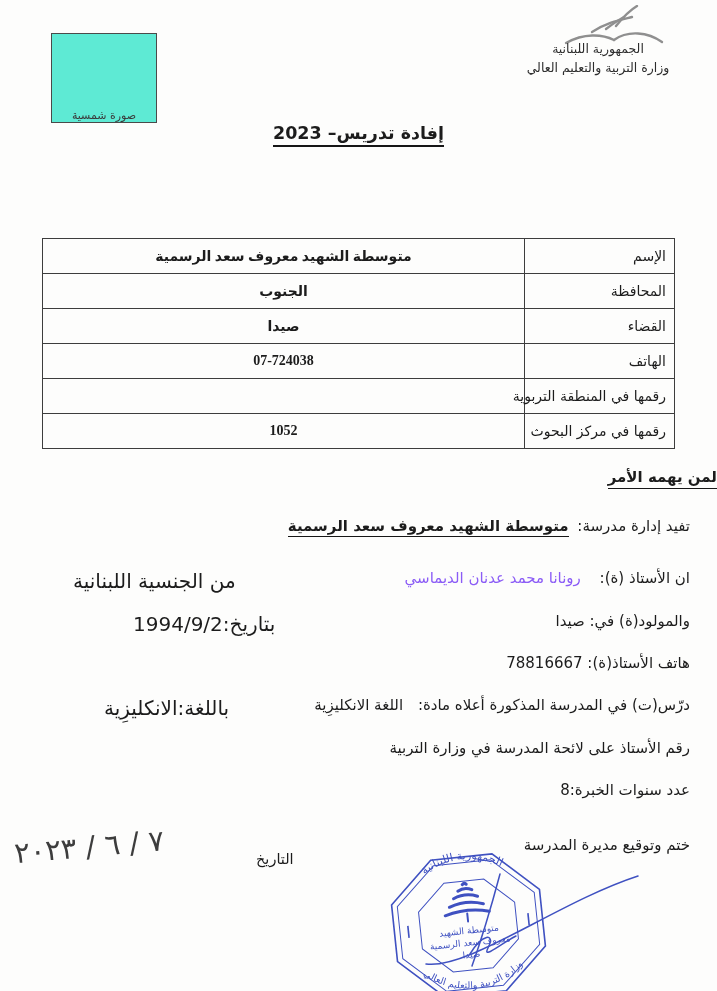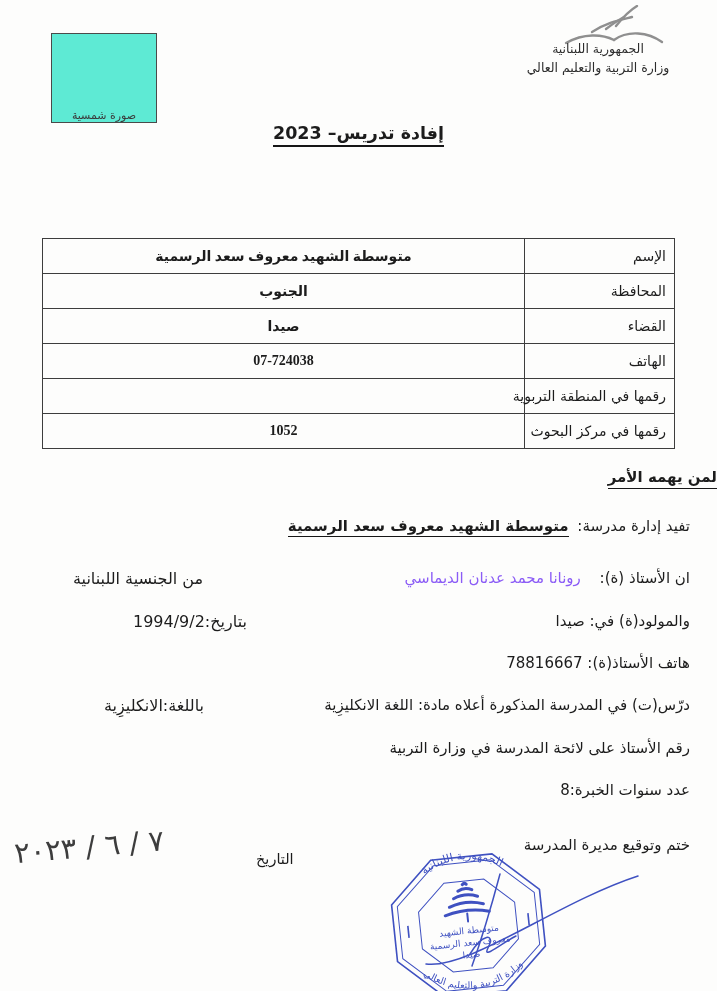--- a/index.html
+++ b/index.html
@@ -40,24 +40,24 @@
     border:1px solid #3d3d3d; height:34px; padding:0 8px;
     font-size:14px; vertical-align:middle;
   }
   td.lbl { width:150px; text-align:right; white-space:nowrap; font-size:13.5px; }
   td.val { text-align:center; font-weight:bold; font-family:"Liberation Serif","DejaVu Sans",sans-serif; font-size:15px; }
   
   .concern { position:absolute; top:467px; left:0; width:100%; text-align:right; }
   .concern span { font-size:15px; font-weight:bold; border-bottom:1.5px solid #161616; padding-bottom:2px; }
   
   .bl { position:absolute; right:27px; font-size:15px; white-space:nowrap; }
-  .left-item { position:absolute; font-size:16px; white-space:nowrap; }
+  .left-item { position:absolute; font-size:20px; white-space:nowrap; }
   .school-bold { font-weight:bold; border-bottom:1.5px solid #161616; padding-bottom:1px; margin-right:4px; }
   .teacher-name { color:#8b5cf6; margin-right:14px; }
-  .subject-gap { }
+  .subject-gap { margin-right:10px; }
   
   .stamp { position:absolute; left:366px; top:843px; transform:rotate(-6deg); }
   .signature { position:absolute; left:408px; top:842px; }
   
   .date-label { position:absolute; left:256px; top:851px; font-size:14.5px; }
   .hand-date {
     position:absolute; left:14px; top:826px; width:235px;
     font-size:29px; color:#3d3d3d; letter-spacing:7px;
     transform:rotate(-5deg); direction:rtl; text-align:left;
   }

